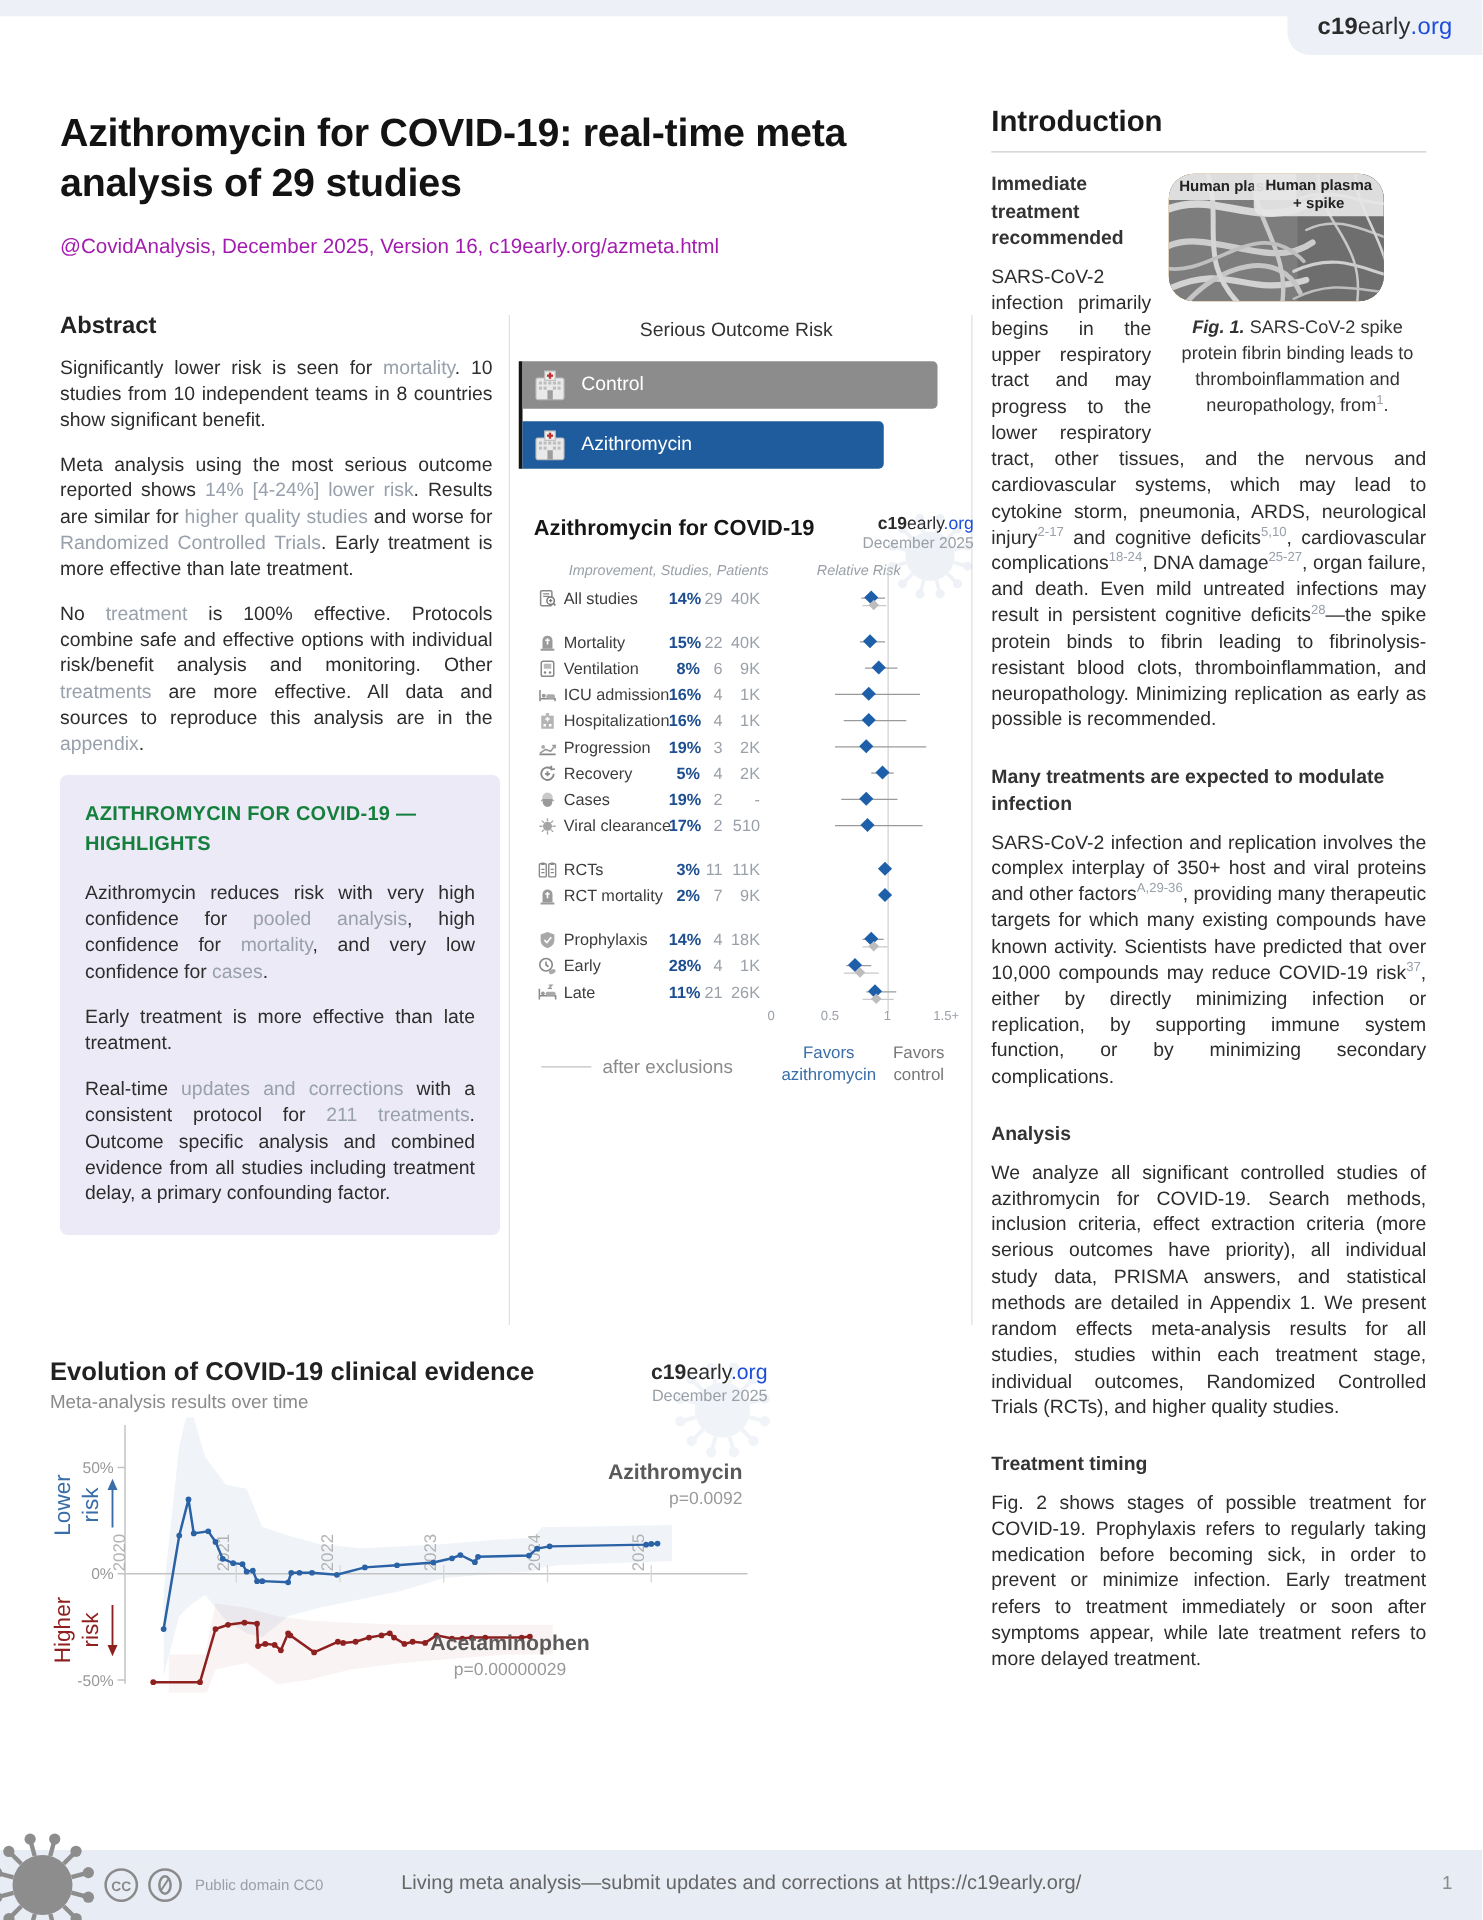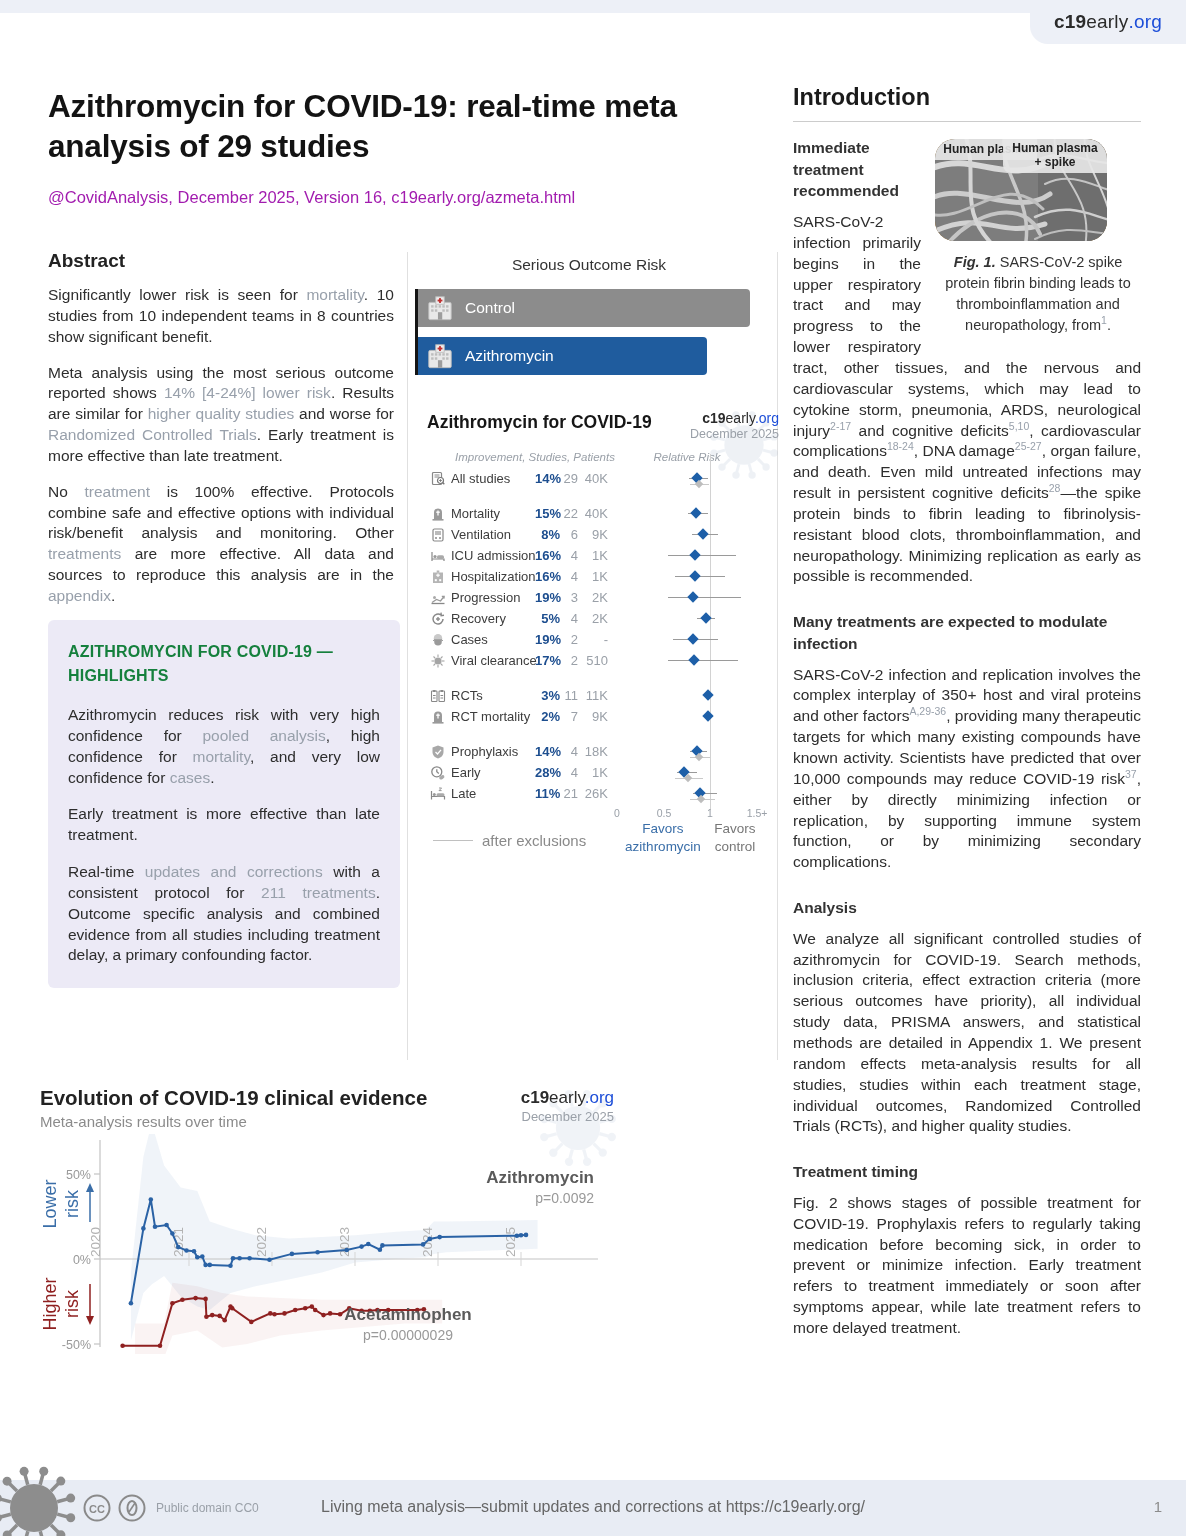--- a/index.html
+++ b/index.html
@@ -62,21 +62,21 @@
   .frow .st{width:18px;text-align:right;color:#9aa0a8;}
   .frow .pt{width:30px;text-align:right;color:#9aa0a8;}
   .frow .plot{width:140px;height:21px;position:relative;margin-left:9px;flex:none;}
   .vline1{position:absolute;left:283px;top:-14px;height:356px;width:1px;background:#d2d2d2;}
   .ciline{position:absolute;height:1.5px;background:#9a9a9a;top:9.6px;}
   .dia{position:absolute;width:8px;height:8px;background:#1d5fa8;transform:rotate(45deg);top:6px;}
   .ciline.x{background:#c9c9c9;top:15.5px;height:1.2px;}
   .dia.x{width:6px;height:6px;background:#bdbdbd;top:13px;}
   .faxis{position:relative;height:13px;font-size:10.5px;color:#9aa0a8;margin-top:3px;}
   .faxis span{position:absolute;transform:translateX(-50%);}
-  .ffavors{position:relative;height:46px;margin-top:0;font-size:13.5px;}
+  .ffavors{position:relative;height:46px;margin-top:13px;font-size:13.5px;}
   .fav1{position:absolute;left:236px;transform:translateX(-50%);width:92px;text-align:center;
         color:#3a6ea8;line-height:1.32;}
   .fav2{position:absolute;left:308px;transform:translateX(-50%);width:62px;text-align:center;
         color:#777;line-height:1.32;}
   .flegend{position:absolute;left:6px;top:12px;font-size:15px;color:#8a8a8a;display:flex;align-items:center;}
   .flegend .ln{display:inline-block;width:40px;height:0;border-top:1.5px solid #c0c0c0;margin-right:9px;}
 
   
   .evo{position:absolute;left:40px;top:1086px;width:574px;}
   .evo-head{position:relative;}

